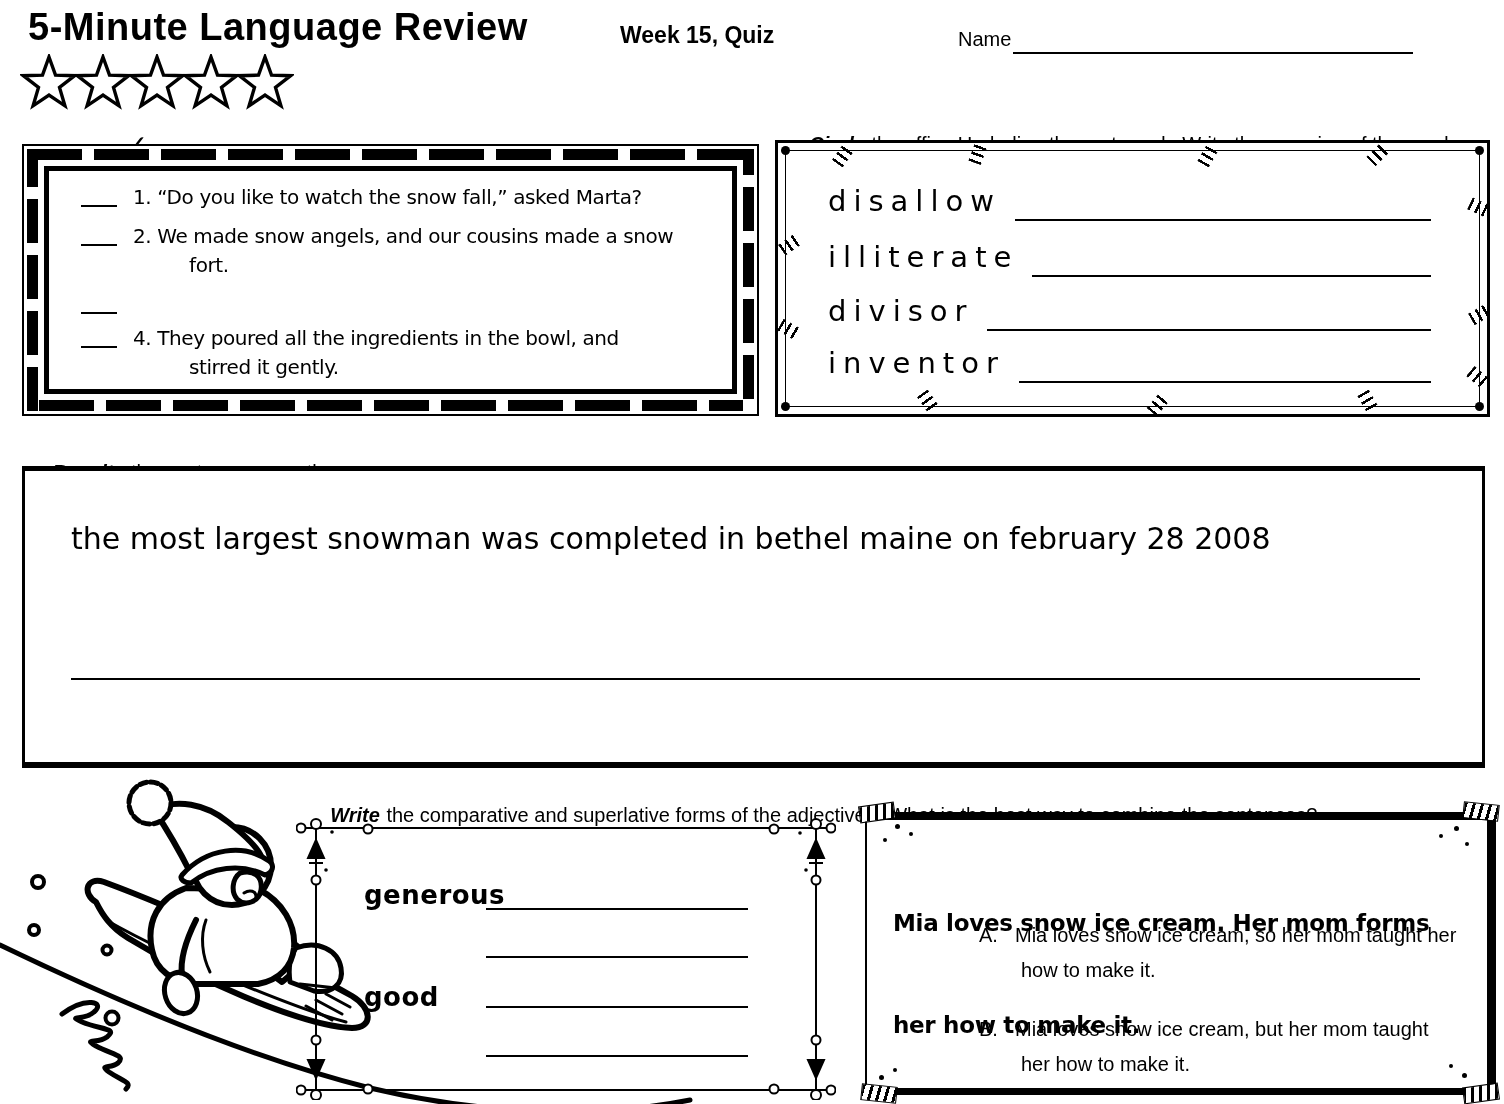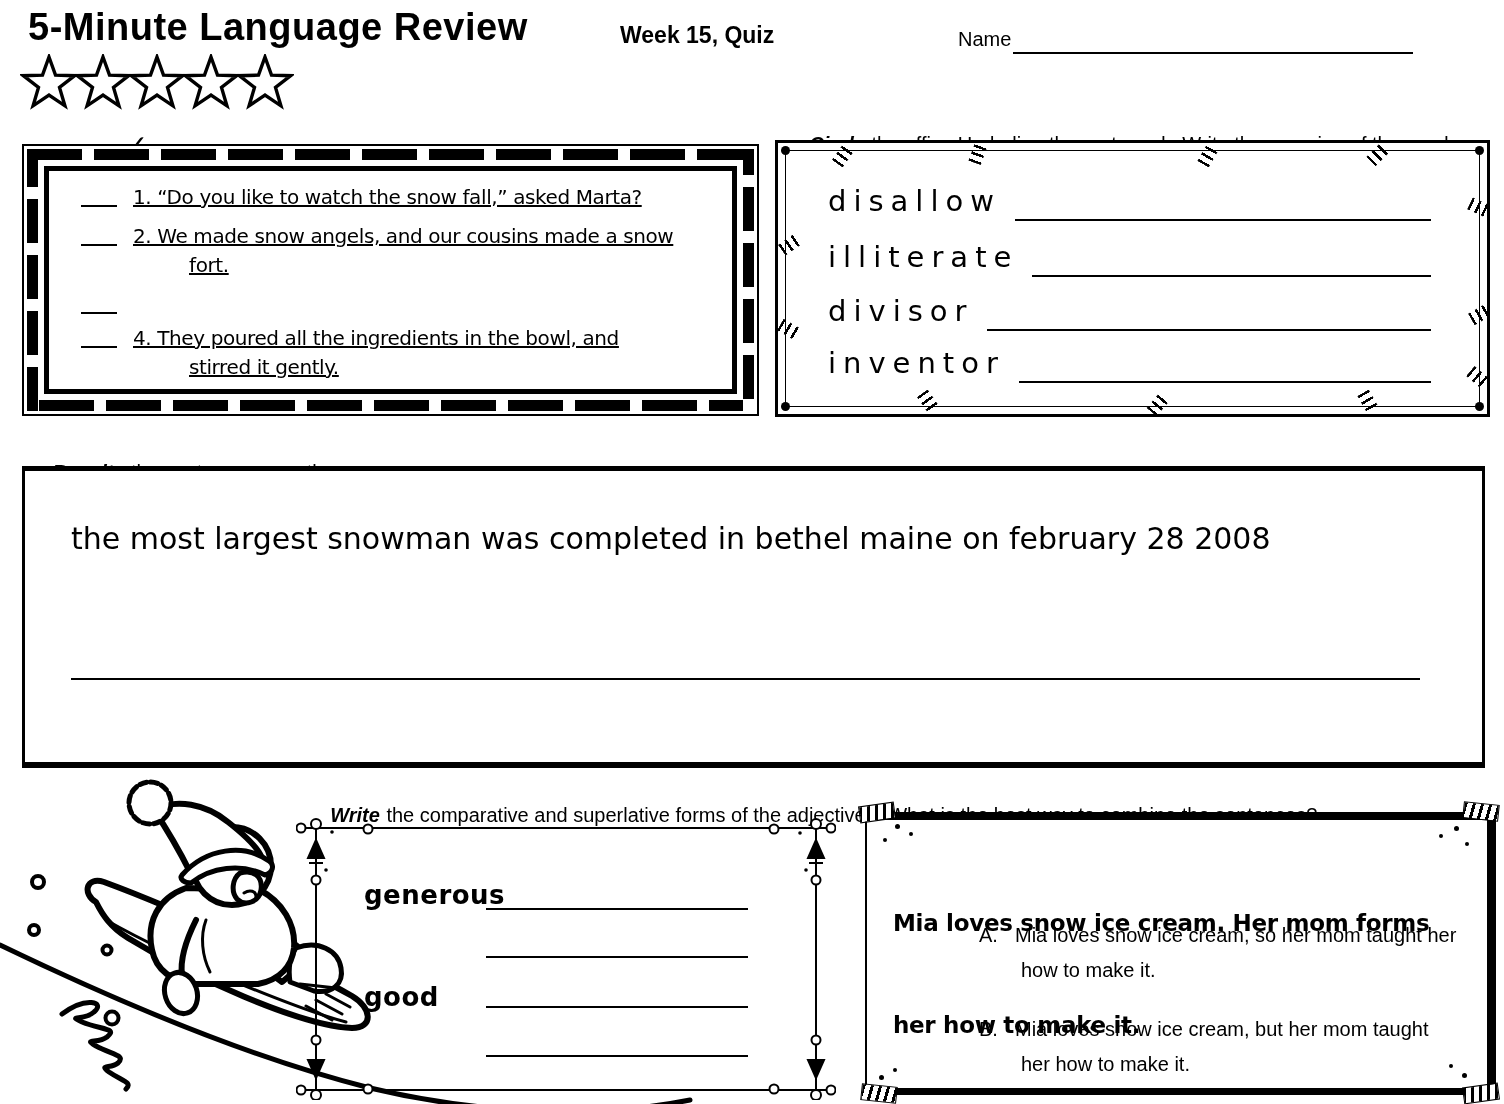--- a/index.html
+++ b/index.html
@@ -22,21 +22,21 @@
   .brick{position:absolute;}
   .brick.t{top:3px;left:3px;right:3px;height:11px;background:repeating-linear-gradient(90deg,#000 0 55px,#fff 55px 67px);}
   .brick.b{bottom:3px;left:3px;right:3px;height:11px;background:repeating-linear-gradient(90deg,#fff 0 12px,#000 12px 67px);}
   .brick.l{left:3px;top:3px;bottom:3px;width:11px;background:repeating-linear-gradient(0deg,#000 0 44px,#fff 44px 56px);}
   .brick.r{right:3px;top:3px;bottom:3px;width:11px;background:repeating-linear-gradient(0deg,#fff 0 12px,#000 12px 56px);}
   .box-a-inner{position:absolute;inset:20px;border:5px solid #000;background:#fff;
                padding:12px 10px 0 32px;box-sizing:border-box;}
   .a-item{display:flex;align-items:flex-start;margin-bottom:10px;}
   .a-blank{flex:none;width:36px;height:22px;border-bottom:2.5px solid #000;margin-right:16px;}
   .a-text{font-family:"DejaVu Sans",sans-serif;font-size:20px;letter-spacing:-.4px;line-height:29px;}
-  .a-line{display:block;white-space:nowrap;text-decoration:underline;}
+  .a-line{display:block;white-space:nowrap;}
   .a-line.l2{padding-left:56px;}
   
   .box-b{position:absolute;left:775px;top:140px;width:715px;height:277px;border:3px solid #000;background:#fff;box-sizing:border-box;}
   .box-b-inner{position:absolute;inset:7px;border:1.5px solid #000;}
   .cdot{position:absolute;width:9px;height:9px;border-radius:50%;background:#000;}
   .stitch{position:absolute;width:20px;height:13px;
           background:repeating-linear-gradient(90deg,#000 0 2.5px,transparent 2.5px 7.5px);}
   .b-row{position:absolute;left:50px;right:56px;display:flex;align-items:flex-end;height:40px;}
   .b-word{font-family:"DejaVu Sans",sans-serif;font-size:29px;letter-spacing:7px;line-height:40px;}
   .b-blank{flex:1;border-bottom:2.5px solid #000;height:34px;margin-left:14px;}

